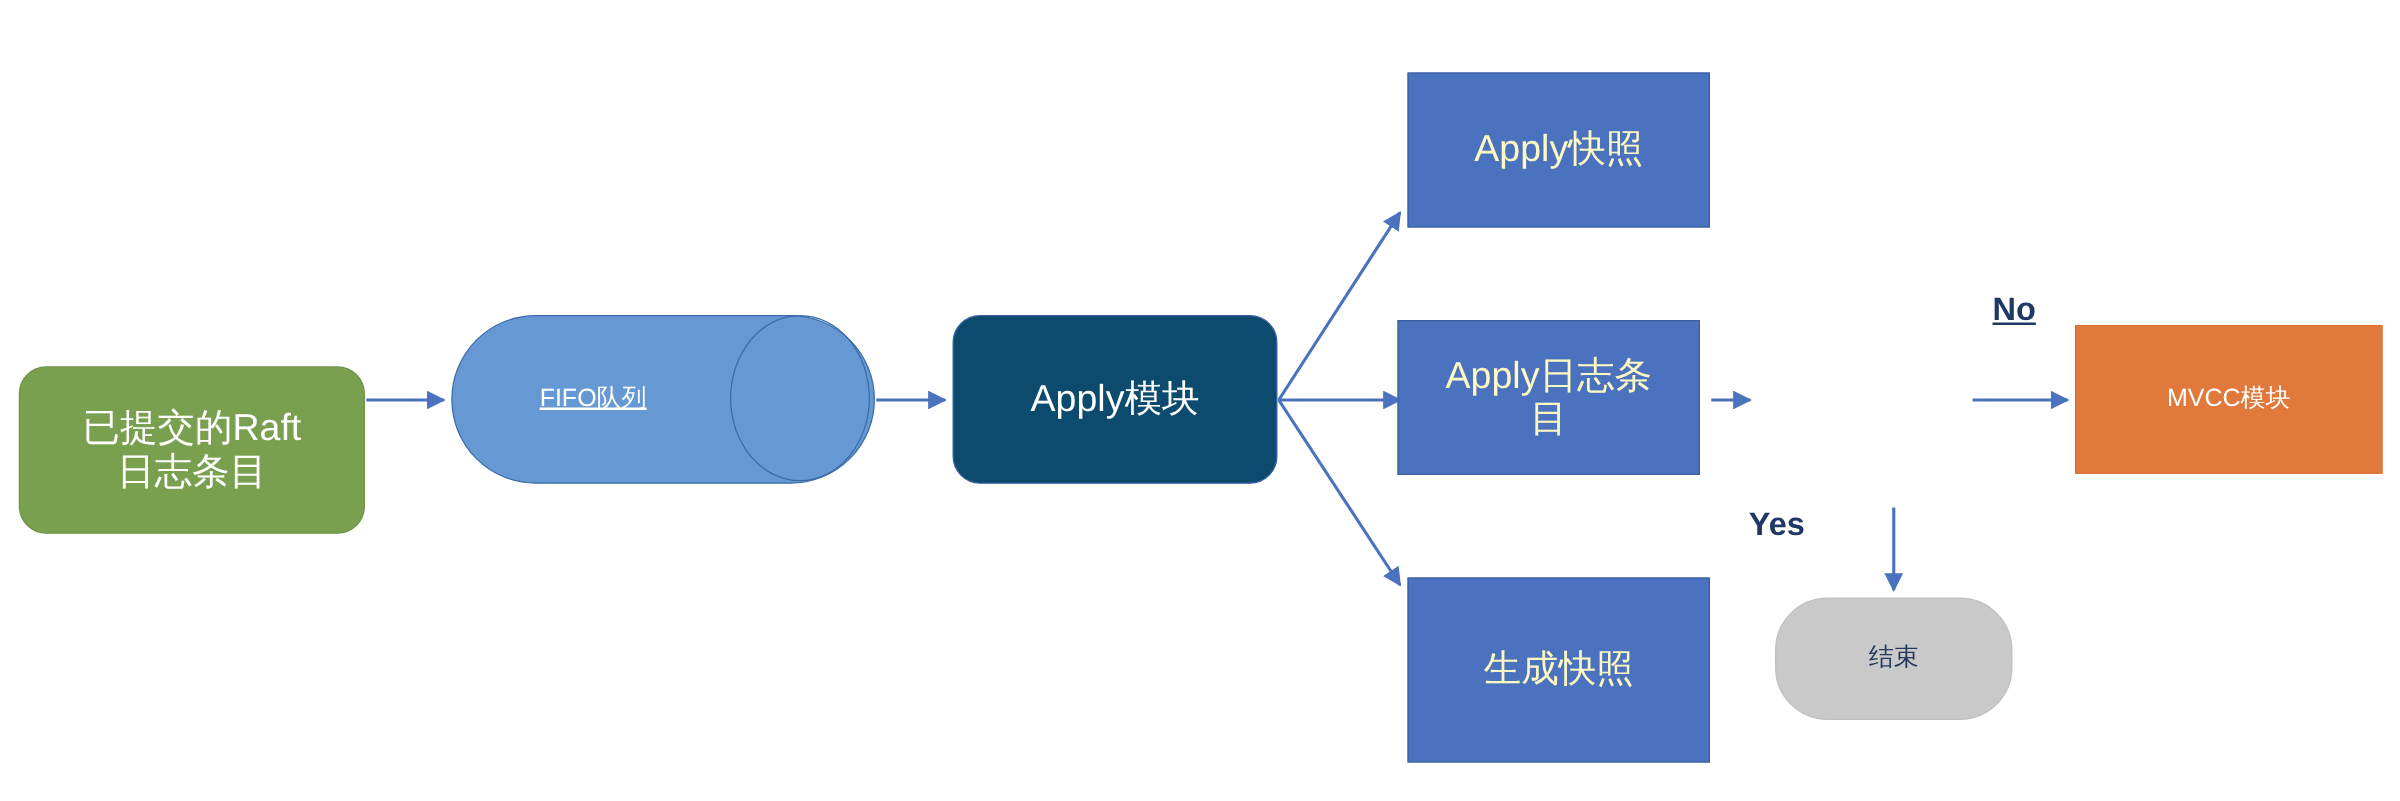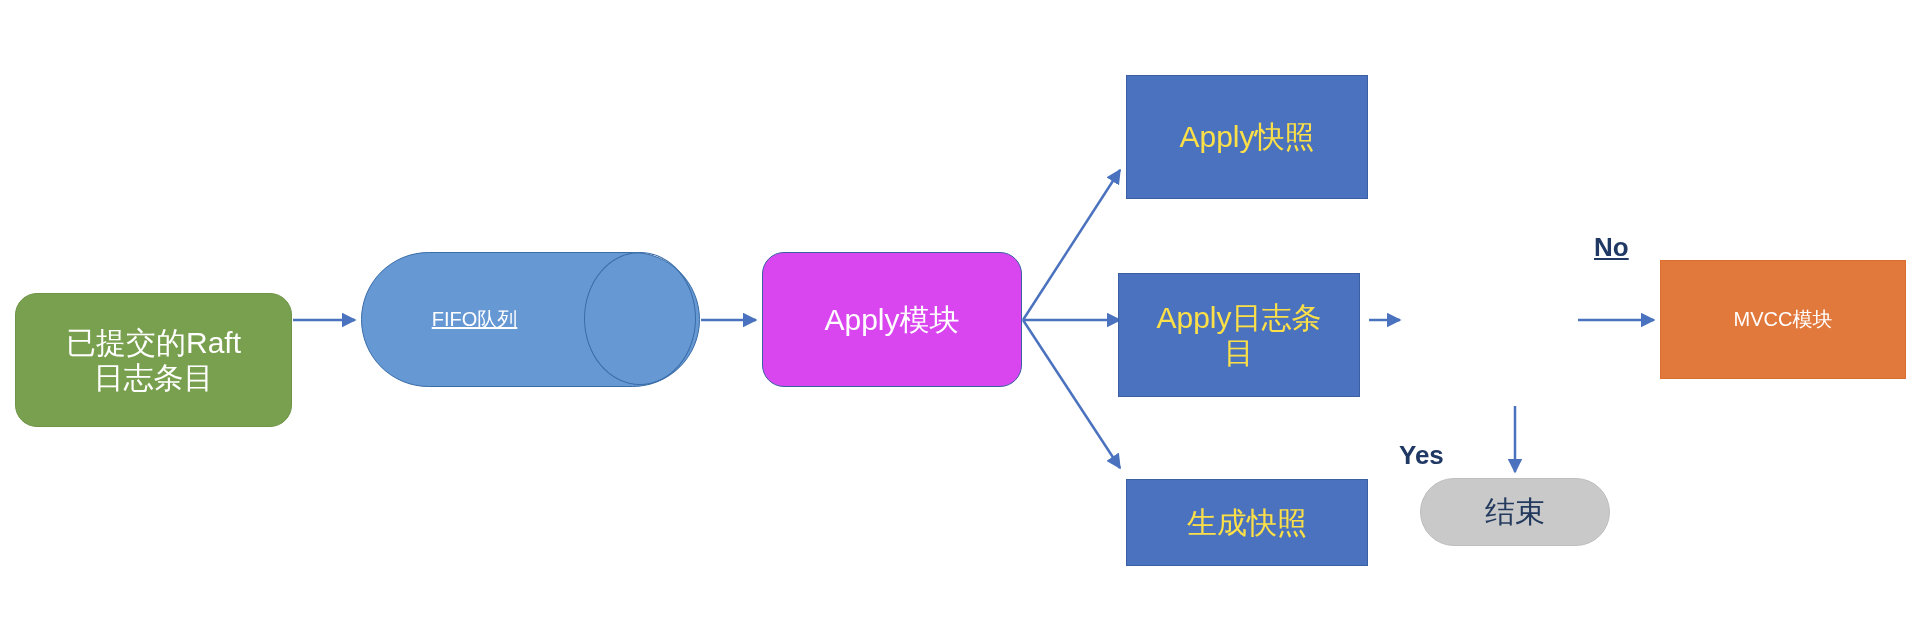--- a/index.html
+++ b/index.html
@@ -70,38 +70,37 @@
     position: absolute;
     left: 0; top: 0; right: 112px; bottom: 0;
     display: flex; align-items: center; justify-content: center;
     color: #ffffff;
     font-size: 20px;
     text-decoration: underline;
   }
 
   .n-apply {             
     left: 762px; top: 252px; width: 260px; height: 135px;
-    background: #d946ef;
+    background: #0c4a6e;
     border: 1px solid #3A5FA3;
     border-radius: 22px;
     color: #ffffff;
     font-size: 30px;
   }
 
   .n-rect {              
     background: #4A72BE;
     border: 1px solid #3A5FA3;
-    color: #fde047;
+    color: #fef9c3;
     font-size: 30px;
     width: 242px;
-    margin-top: 17px;
   }
   .n-snapshot-apply { left: 1126px; top: 58px;  height: 124px; }
   .n-log-apply      { left: 1118px; top: 256px; height: 124px; }
-  .n-snapshot-gen   { left: 1126px; top: 462px; height: 87px; }
+  .n-snapshot-gen   { left: 1126px; top: 462px; height: 148px; }
 
   .n-decision {          
     left: 1405px; top: 233px; width: 172px; height: 172px;
   }
   .n-decision .diamond {
     position: absolute;
     left: 0; top: 0; width: 100%; height: 100%;
     background: #4A72BE;
     border: 1px solid #3A5FA3;
     transform: rotate(45deg);
@@ -116,37 +115,37 @@
 
   .n-mvcc {              
     left: 1660px; top: 260px; width: 246px; height: 119px;
     background: #E2793C;
     border: 1px solid #D9702F;
     color: #ffffff;
     font-size: 20px;
   }
 
   .n-end {               
-    left: 1420px; top: 478px; width: 190px; height: 68px;
+    left: 1420px; top: 478px; width: 190px; height: 98px;
     background: #C9C9C9;
     border: 1px solid #BFBFBF;
     border-radius: 42px;
     color: #233A5E;
-    font-size: 30px;
+    font-size: 20px;
   }
 
   
   .edge-label {
     position: absolute;
     color: #1F3864;
     font-size: 26px;
     font-weight: 700;
   }
   .lbl-no  { left: 1594px; top: 232px; text-decoration: underline; }
-  .lbl-yes { left: 1399px; top: 440px; }
+  .lbl-yes { left: 1399px; top: 404px; }
 
   svg.edges {
     position: absolute;
     left: 0; top: 0;
     width: 1920px; height: 641px;
     pointer-events: none;
   }
 </style>
 </head>
 <body>

